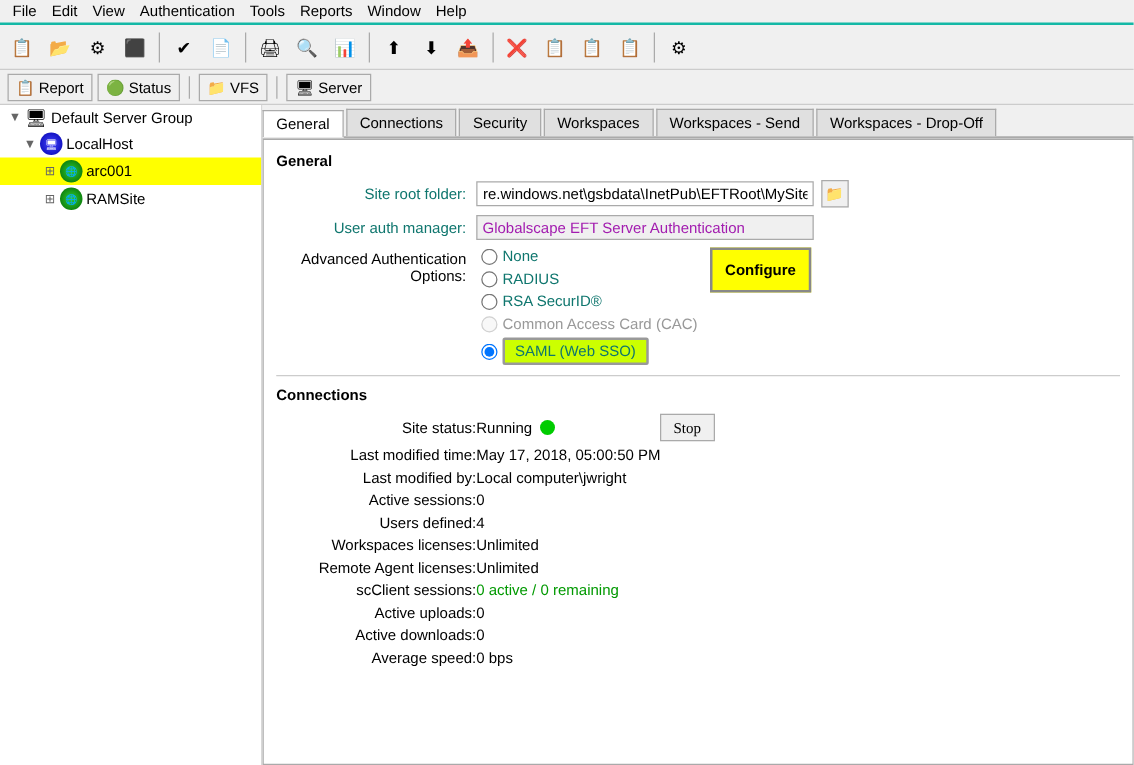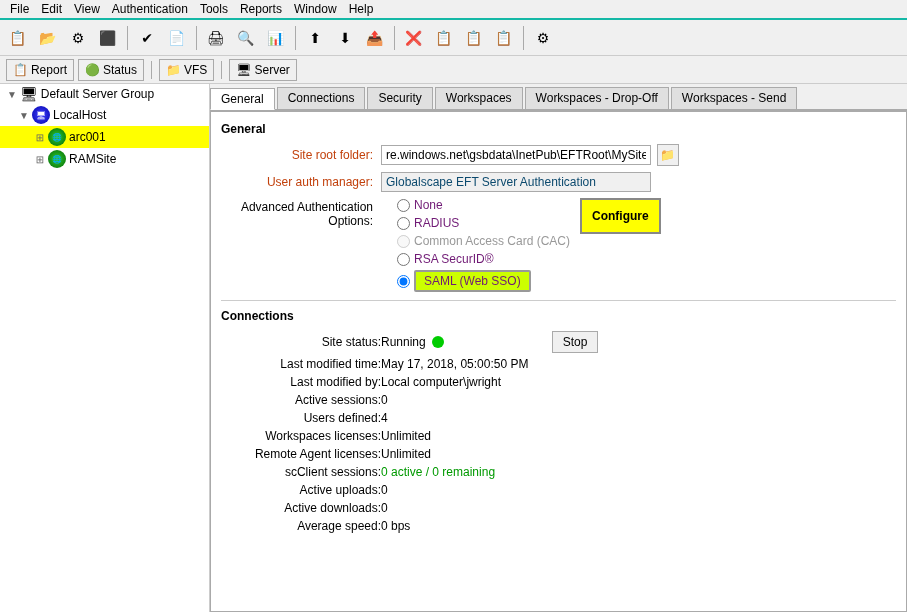--- a/index.html
+++ b/index.html
@@ -40,45 +40,45 @@
     .tab.active { background: #fff; border-bottom: 1px solid #fff; position: relative; top: 1px; z-index: 1; }
 
     
     .content { flex: 1; background: #fff; padding: 10px; overflow: auto; border: 1px solid #aaa; margin: 0; }
 
     
     .section-header { font-weight: bold; margin-bottom: 8px; color: #000; }
 
     
     .form-row { display: flex; align-items: center; margin-bottom: 6px; }
-    .form-label { width: 160px; text-align: right; padding-right: 8px; color: #c2410c; flex-shrink: 0; }
+    .form-label { width: 160px; text-align: right; padding-right: 8px; color: #0f766e; flex-shrink: 0; }
     .form-value { flex: 1; display: flex; align-items: center; gap: 6px; }
     .text-input { border: 1px solid #aaa; padding: 2px 4px; background: #fff; height: 20px; color: #000; }
-    .text-input.disabled { background: #f0f0f0; color: #0c4a6e; }
+    .text-input.disabled { background: #f0f0f0; color: #a21caf; }
     .folder-btn { width: 22px; height: 22px; border: 1px solid #aaa; background: #f0f0f0; cursor: pointer; display: flex; align-items: center; justify-content: center; font-size: 12px; }
 
     
     .radio-group { display: flex; flex-direction: column; gap: 4px; padding-left: 4px; }
     .radio-row { display: flex; align-items: center; gap: 4px; }
     .radio-row input[type=radio] { cursor: pointer; }
-    .radio-row label { cursor: pointer; color: #701a75; }
+    .radio-row label { cursor: pointer; color: #0f766e; }
     .radio-row label.disabled { color: #999; }
 
     
     .configure-btn { background: #ffff00; border: 2px solid #888; padding: 3px 10px; cursor: pointer; font-weight: bold; height: 36px; display: flex; align-items: center; }
 
     
     .stats-row { display: flex; align-items: center; margin-bottom: 4px; }
     .stats-label { width: 160px; text-align: right; padding-right: 0; color: #000; flex-shrink: 0; }
     .stats-value { color: #000; display: flex; align-items: center; gap: 6px; }
     .stats-value.green { color: #009900; }
     .stop-btn { border: 1px solid #aaa; background: #f0f0f0; padding: 2px 10px; cursor: pointer; height: 22px; }
     .green-dot { width: 12px; height: 12px; border-radius: 50%; background: #00cc00; display: inline-block; }
 
-    .adv-auth-row { display: flex; align-items: flex-start; margin-bottom: 0; gap: 12px; }
+    .adv-auth-row { display: flex; align-items: flex-start; margin-bottom: 0; }
     .adv-auth-label { width: 160px; text-align: right; padding-right: 8px; color: #000; flex-shrink: 0; padding-top: 2px; }
     .adv-auth-content { display: flex; align-items: flex-start; gap: 10px; }
 
     .saml-badge { background: #ccff00; border: 2px solid #999; padding: 2px 8px; display: inline-block; font-weight: normal; border-radius: 2px; }
 
     .divider { height: 1px; background: #ccc; margin: 8px 0; }
   </style>
 </head>
 <body>
 
@@ -164,22 +164,22 @@
     </div>
   </div>
 
   <div class="right-panel">
 
     <div class="tabs">
       <div class="tab active">General</div>
       <div class="tab">Connections</div>
       <div class="tab">Security</div>
       <div class="tab">Workspaces</div>
+      <div class="tab">Workspaces - Send</div>
       <div class="tab">Workspaces - Drop-Off</div>
-      <div class="tab">Workspaces - Send</div>
     </div>
 
     <div class="content">
 
       <div class="section-header">General</div>
 
       <div class="form-row">
         <div class="form-label">Site root folder:</div>
         <div class="form-value">
           <input class="text-input" style="width: 270px;" type="text" readonly="" value="re.windows.net\gsbdata\InetPub\EFTRoot\MySite\">
@@ -200,26 +200,26 @@
           <div class="radio-group">
             <div class="radio-row">
               <input type="radio" name="auth" id="r-none" style="">
               <label for="r-none">None</label>
             </div>
             <div class="radio-row">
               <input type="radio" name="auth" id="r-radius" style="">
               <label for="r-radius">RADIUS</label>
             </div>
             <div class="radio-row">
+              <input type="radio" name="auth" id="r-rsa" style="">
+              <label for="r-rsa">RSA SecurID®</label>
+            </div>
+            <div class="radio-row">
               <input type="radio" name="auth" id="r-cac" disabled="" style="">
               <label for="r-cac" class="disabled">Common Access Card (CAC)</label>
-            </div>
-            <div class="radio-row">
-              <input type="radio" name="auth" id="r-rsa" style="">
-              <label for="r-rsa">RSA SecurID®</label>
             </div>
             <div class="radio-row">
               <input type="radio" name="auth" id="r-saml" checked="" style="">
               <label for="r-saml">
                 <span class="saml-badge">SAML (Web SSO)</span>
               </label>
             </div>
           </div>
           <button class="configure-btn">Configure</button>
         </div>
@@ -228,21 +228,21 @@
       <div class="divider"></div>
 
       <div class="section-header">Connections</div>
 
       <div class="stats-row">
         <div class="stats-label">Site status:</div>
         <div class="stats-value">
           <span>Running</span>
           <span class="green-dot"></span>
         </div>
-        <button class="stop-btn" style="margin-left:108px;">Stop</button>
+        <button class="stop-btn" style="margin-left:84px;font-family:Liberation Serif, serif;">Stop</button>
       </div>
 
       <div id="stats-rows">
           <div class="stats-row">
             <div class="stats-label">Last modified time:</div>
             <div class="stats-value">May 17, 2018, 05:00:50 PM</div>
           </div>
           <div class="stats-row">
             <div class="stats-label">Last modified by:</div>
             <div class="stats-value">Local computer\jwright</div>

